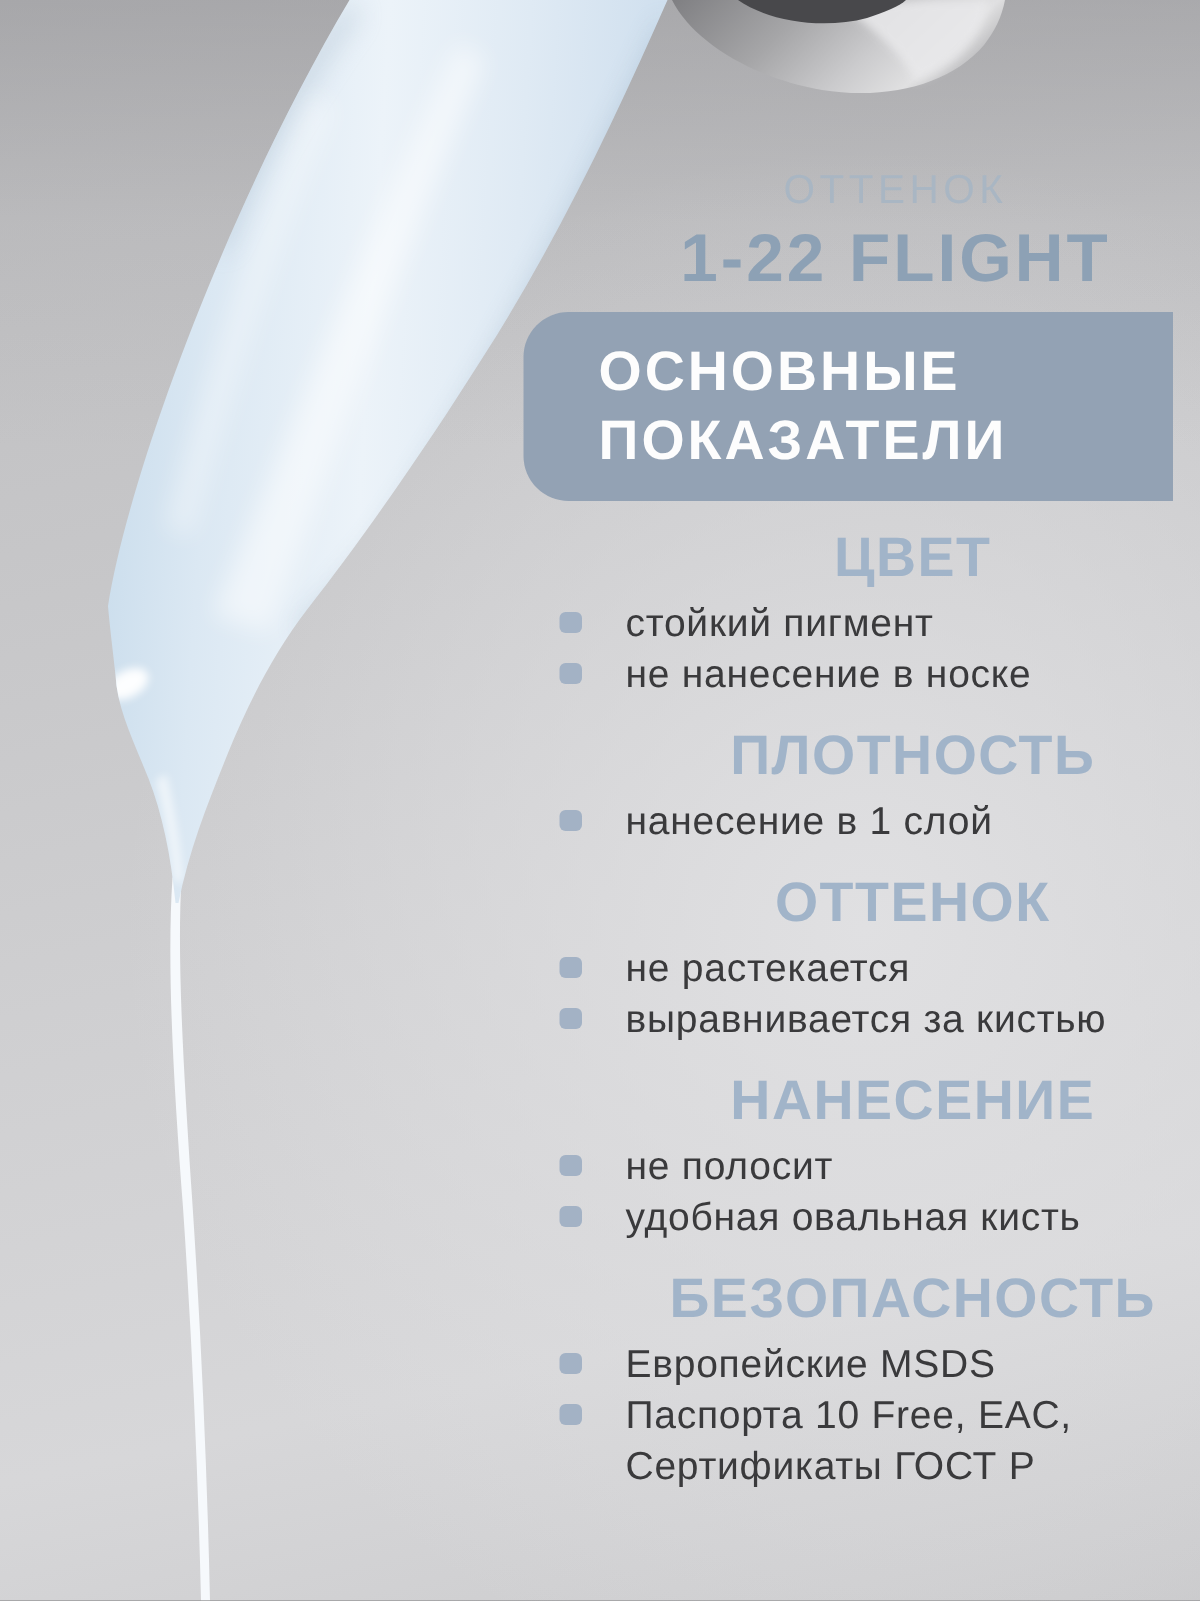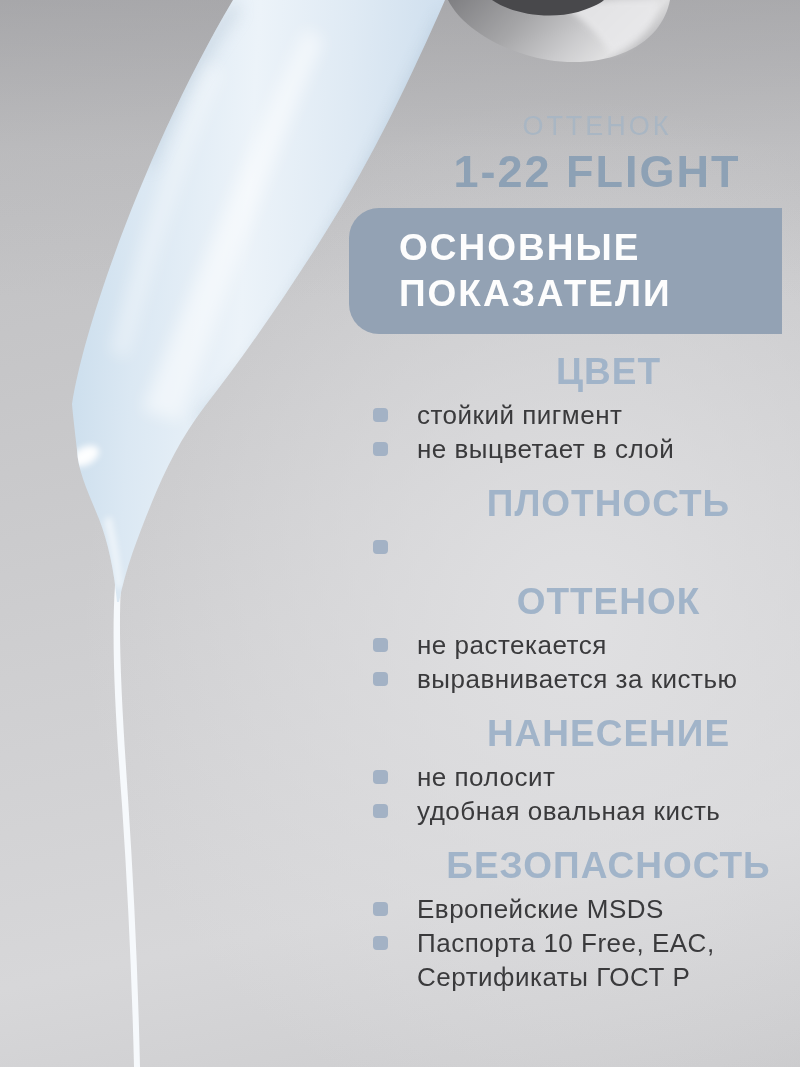--- a/index.html
+++ b/index.html
@@ -114,28 +114,29 @@
   <div class="content">
 
     <section class="sec">
       <h2>ЦВЕТ</h2>
       <div class="row">
         <span class="bullet"></span>
         <span class="txt">стойкий пигмент</span>
       </div>
       <div class="row">
         <span class="bullet"></span>
-        <span class="txt">не выцветает в слой</span>
+        <span class="txt">не нанесение в носке</span>
       </div>
     </section>
 
     <section class="sec">
       <h2>ПЛОТНОСТЬ</h2>
       <div class="row">
         <span class="bullet"></span>
+        <span class="txt">нанесение в 1 слой</span>
       </div>
     </section>
 
     <section class="sec">
       <h2>ОТТЕНОК</h2>
       <div class="row">
         <span class="bullet"></span>
         <span class="txt">не растекается</span>
       </div>
       <div class="row">

